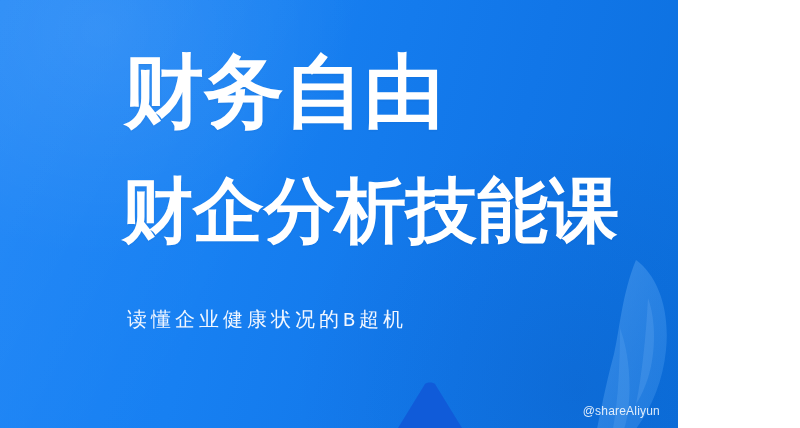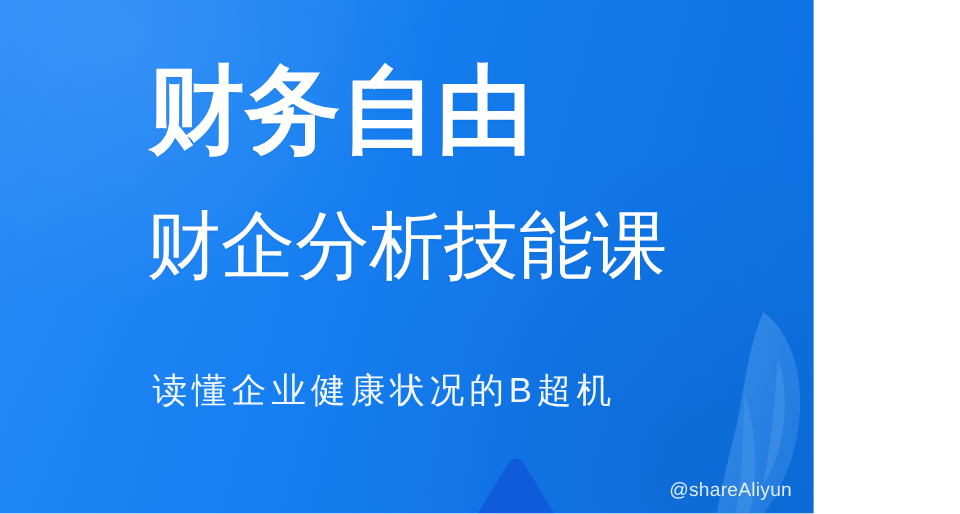--- a/index.html
+++ b/index.html
@@ -92,46 +92,47 @@
     color: #ffffff;
     letter-spacing: 0px;
     white-space: nowrap;
     text-shadow: 0 1px 2px rgba(0,50,120,0.08);
   }
 
   .title-line-2 {
     position: absolute;
     left: 122px;
     top: 175px;
-    font-size: 62px;
+    font-size: 71px;
     line-height: 1;
-    font-weight: 400;
+    font-weight: 700;
     color: #ffffff;
     letter-spacing: 0px;
     white-space: nowrap;
     text-shadow: 0 1px 2px rgba(0,50,120,0.08);
   }
 
   .subtitle {
     position: absolute;
     left: 127px;
     top: 308px;
-    font-size: 29px;
+    font-size: 20px;
     line-height: 1.25;
     font-weight: 400;
     color: #f2f7ff;
     letter-spacing: 4px;
     white-space: nowrap;
+    font-family: Liberation Mono, monospace;
   }
 
   .watermark {
     position: absolute;
     right: 18px;
     bottom: 10px;
-    font-size: 16px;
+    font-size: 12px;
     font-weight: 400;
     color: rgba(255,255,255,0.86);
     letter-spacing: 0.2px;
     white-space: nowrap;
   }
 </style>
 </head>
 <body>
 
 <div id="poster">

